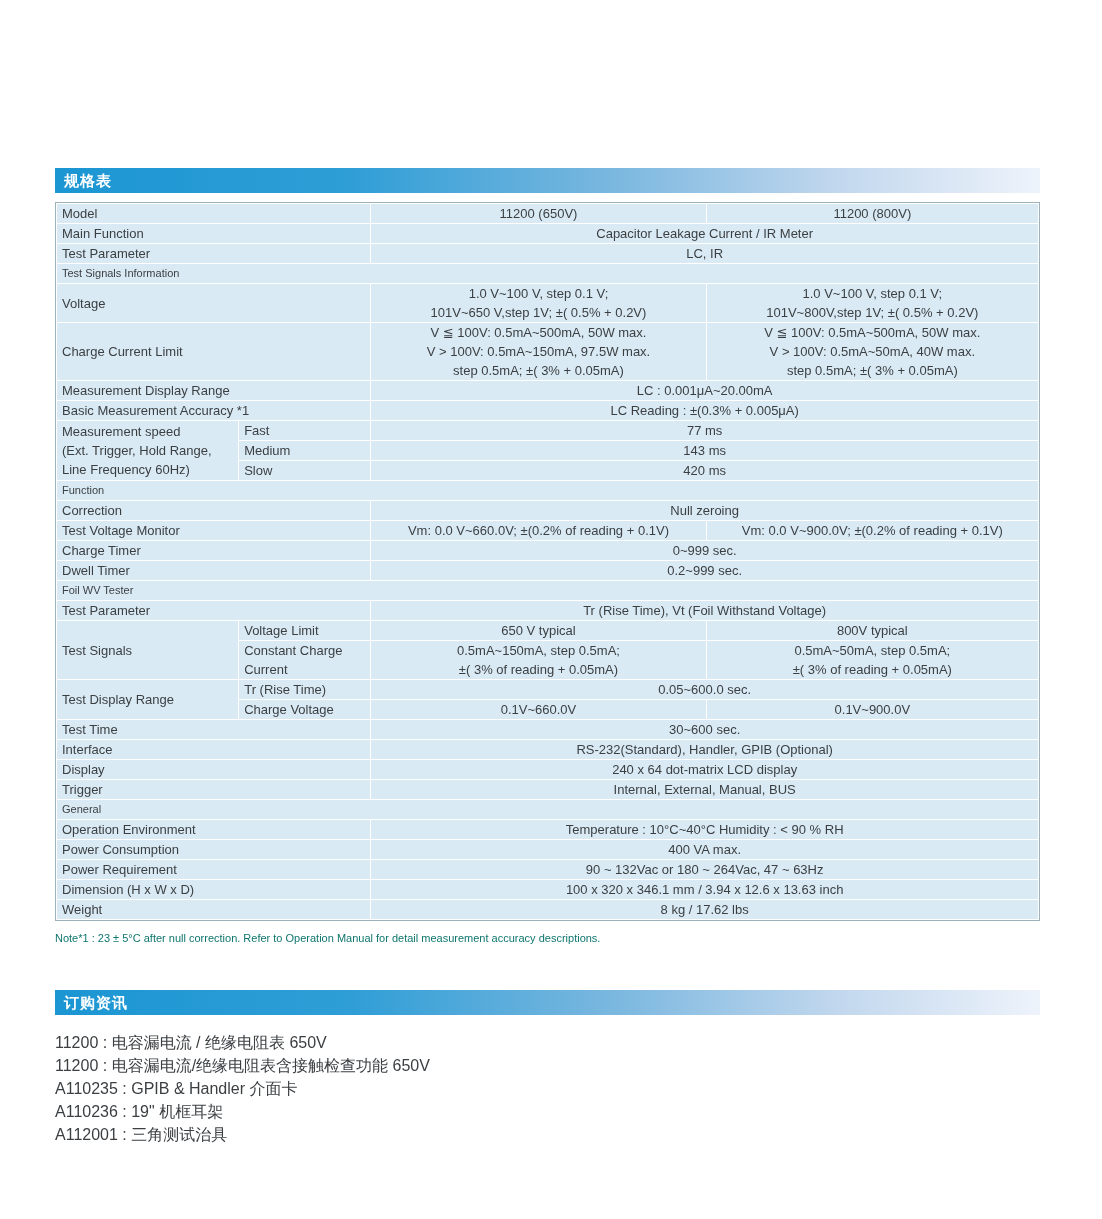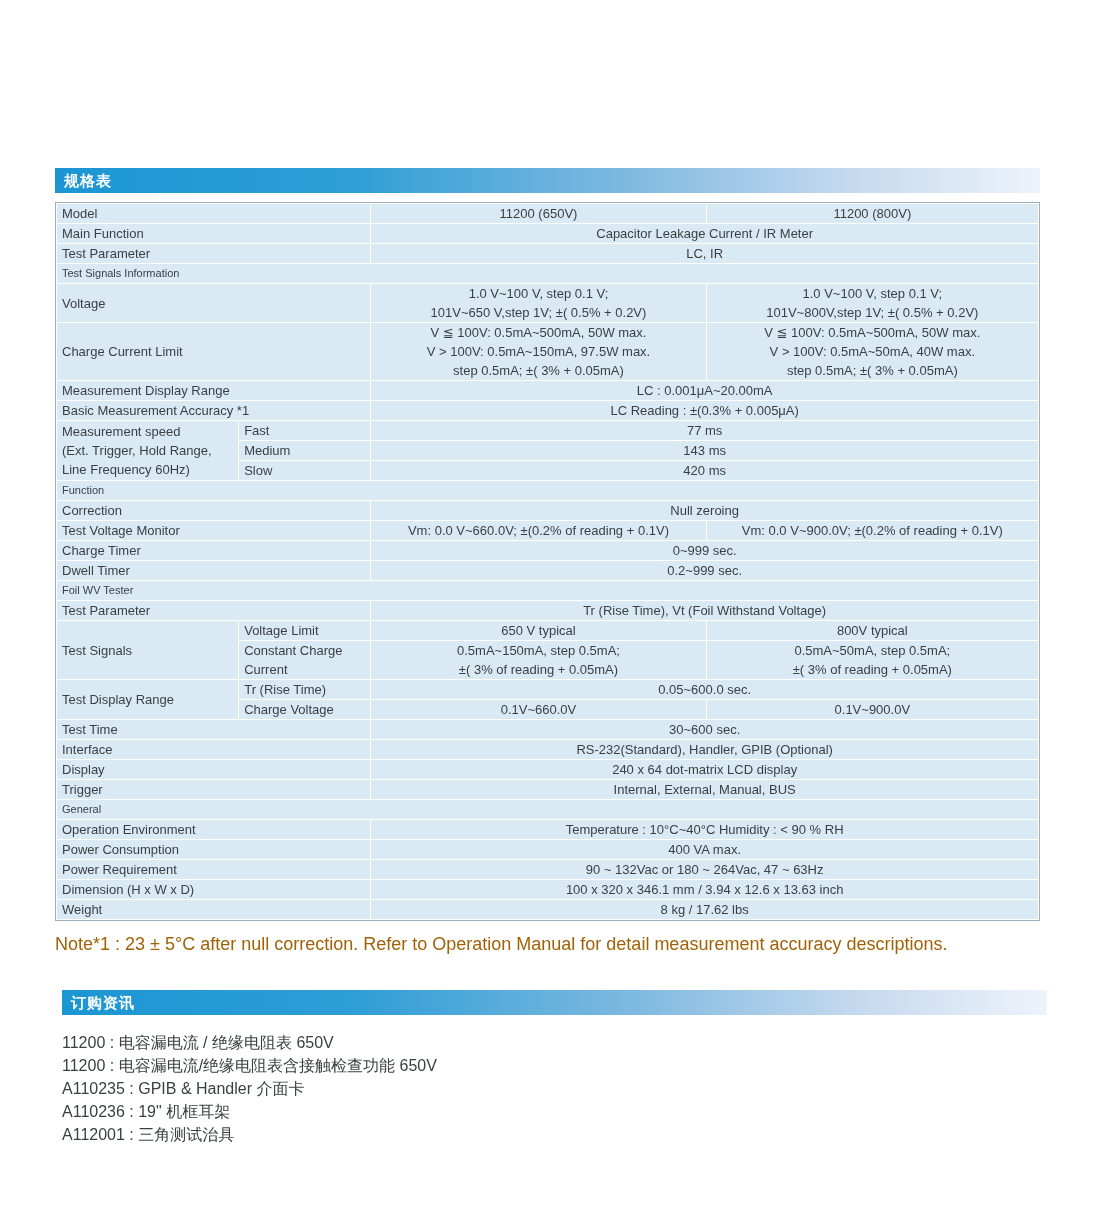--- a/index.html
+++ b/index.html
@@ -46,29 +46,29 @@
     height: 19px;
     line-height: 19px;
     vertical-align: middle;
     overflow: hidden;
   }
   td.lab { text-align: left; }
   td.val { text-align: center; white-space: pre-line; }
   td.med { background: #a6cfe6; }
   td.section { background: #a6cfe6; text-align: left; font-size: 11px; }
   .notes {
-    margin-top: 14px;
-    font-size: 18px;
+    margin-top: 8px;
+    font-size: 11px;
     line-height: 19px;
-    color: #a16207;
+    color: #0f766e;
   }
   .notes .n2 { padding-left: 5px; }
   .order-wrap {
     position: absolute;
-    left: 62px;
+    left: 55px;
     top: 990px;
     width: 985px;
   }
   .order-list {
     margin-top: 16px;
     font-size: 16px;
   }
   .order-list div {
     line-height: 23px;
     height: 23px;

